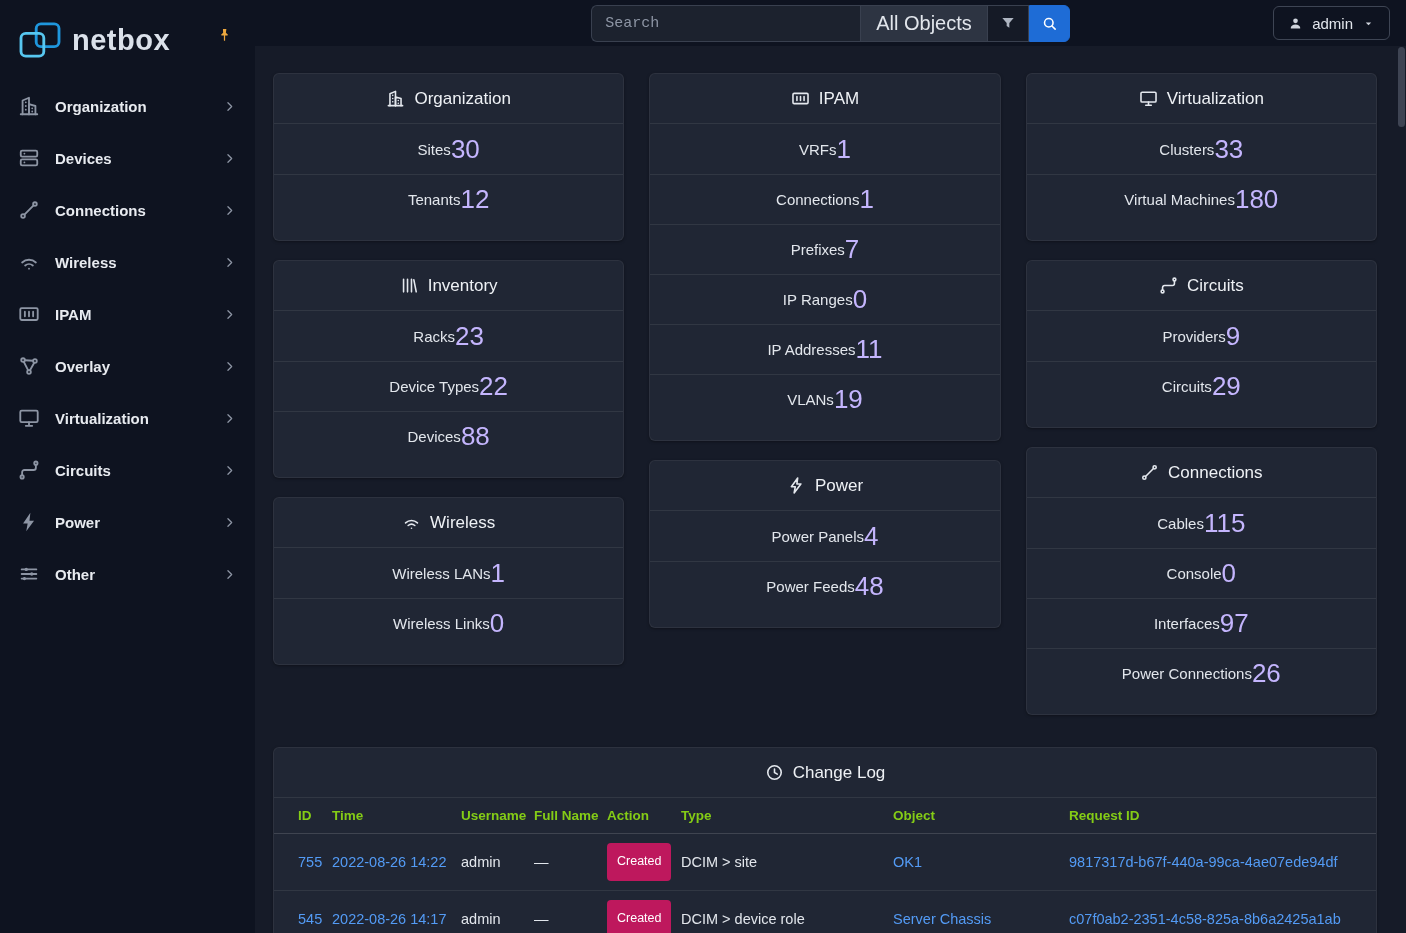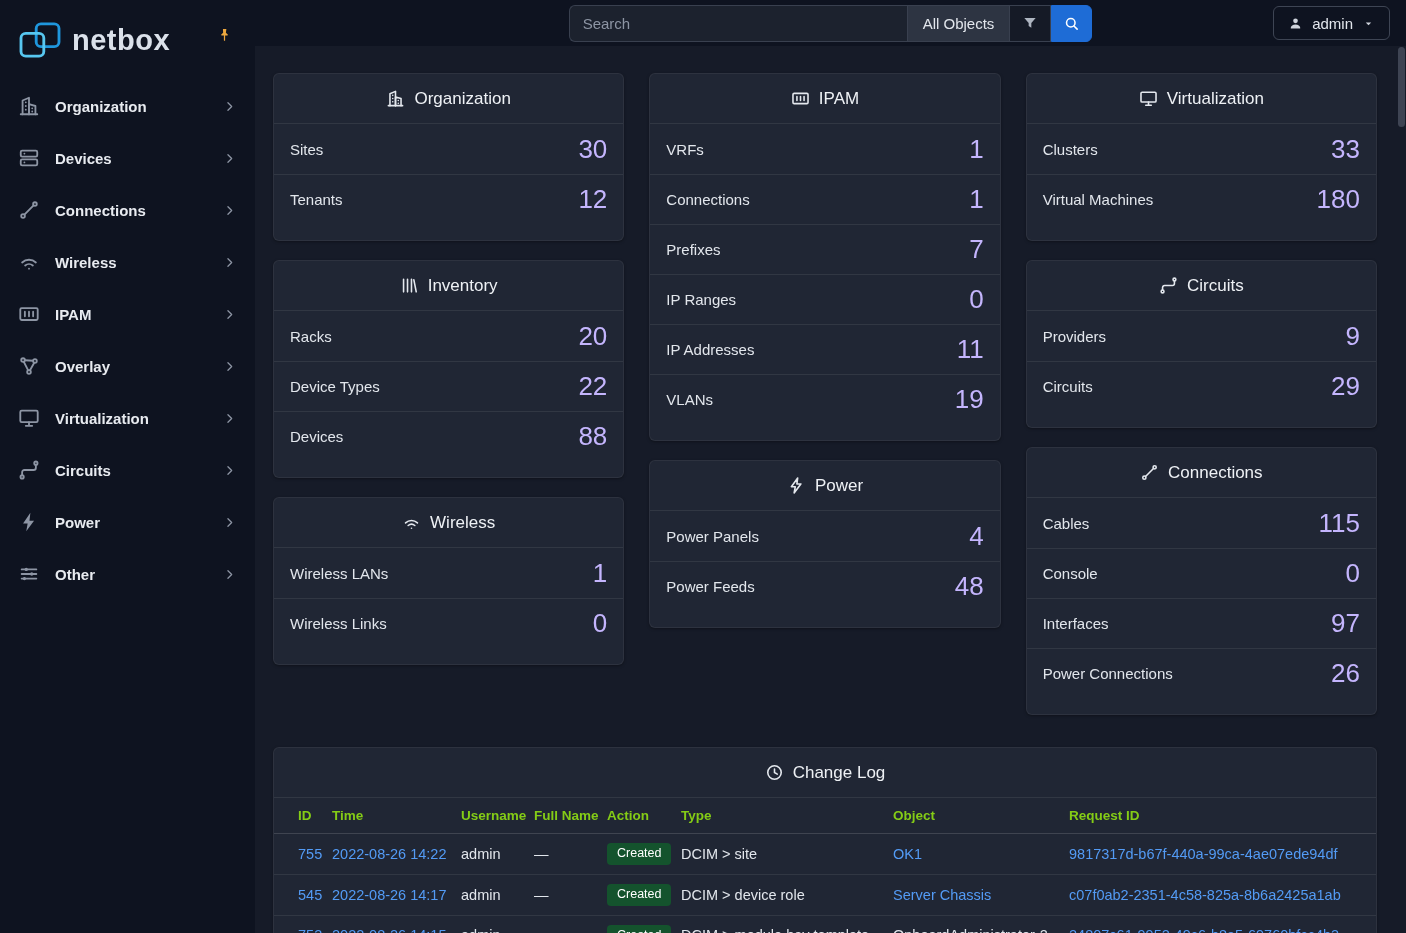--- a/index.html
+++ b/index.html
@@ -21,65 +21,65 @@
   .micon{width:22px;height:22px;color:var(--dim)}
   .nav-label{flex:1;font-size:15px;font-weight:700;color:#e8ebf0}
   .nav-chev{width:15px;height:15px;color:var(--dim)}
   .icon{display:inline-flex;flex-shrink:0}
   .icon svg{width:100%;height:100%;display:block}
 
   
   .main{flex:1;display:flex;flex-direction:column;min-width:0;position:relative}
   .topbar{height:46px;background:var(--panel);display:flex;align-items:center;justify-content:center;position:relative;flex-shrink:0}
   .search-group{display:flex;height:37px}
-  .search-input{width:338px;background:#1c222e;border:1px solid #39404f;border-right:none;
-                border-radius:6px 0 0 6px;padding:0 13px;color:#e2e6ec;font-size:15px;outline:none;font-family:Liberation Sans, sans-serif}
+  .search-input{width:269px;background:#1c222e;border:1px solid #39404f;border-right:none;
+                border-radius:6px 0 0 6px;padding:0 13px;color:#e2e6ec;font-size:15px;outline:none;font-family:Liberation Mono, monospace}
   .search-input::placeholder{color:var(--dim)}
   .btn{display:flex;align-items:center;justify-content:center;cursor:pointer;font-family:inherit;height:100%}
-  .btn-objects{background:#2d3442;border:1px solid #39404f;color:#e2e6ec;font-size:15px;padding:0 15px}
+  .btn-objects{background:#2d3442;border:1px solid #39404f;color:#e2e6ec;font-size:20px;padding:0 15px}
   .btn-filter{width:41px;background:#151a26;border:1px solid #39404f;border-left:none;color:#aeb5c1}
   .btn-filter .icon{width:16px;height:16px}
   .btn-search{width:41px;background:#1e6cd6;border:1px solid #1e6cd6;border-radius:0 6px 6px 0;color:#fff}
   .btn-search .icon{width:17px;height:17px}
   .user-btn{position:absolute;right:16px;top:6px;display:flex;align-items:center;gap:9px;height:34px;padding:0 14px;
             border:1px solid #3e4554;border-radius:6px;background:transparent;color:#e2e6ec;font-size:15px;cursor:pointer}
   .user-btn .uicon{width:15px;height:15px;color:#cfd4dc}
   .user-btn .caret{width:13px;height:13px;color:#cfd4dc}
 
   
   .content{flex:1;overflow:hidden;padding:27px 29px 0 18px}
   .dashboard{display:grid;grid-template-columns:repeat(3,1fr);gap:19px 25px;align-items:start}
   .col{display:flex;flex-direction:column;gap:19px}
   .card{background:var(--card);border:1px solid rgba(255,255,255,.06);border-radius:6px;
         padding-bottom:16px;box-shadow:0 1px 3px rgba(0,0,0,.35)}
   .card-header{display:flex;align-items:center;justify-content:center;gap:9px;height:50px;
                border-bottom:1px solid var(--border);font-size:17px;color:#eef1f5}
   .card-icon{width:19px;height:19px;color:#e4e8ee}
-  .stat-row{height:50px;display:flex;align-items:center;justify-content:space-between;padding:0 16px;cursor:pointer}
+  .stat-row{height:50px;display:flex;align-items:center;justify-content:center;padding:0 16px;cursor:pointer}
   .stat-row + .stat-row{border-top:1px solid var(--border)}
   .stat-label{font-size:15px;color:#e2e6ec}
   .stat-value{font-size:26px;color:#c4b5fd}
 
   
   .changelog{margin-top:32px;padding-bottom:0}
   .changelog table{width:100%;border-collapse:collapse;table-layout:fixed}
   .changelog th{text-align:left;font-size:13.5px;font-weight:700;color:#84cc16;padding:10px 8px;
                 border-bottom:1px solid rgba(255,255,255,.14);white-space:nowrap}
   .changelog td{font-size:14.5px;padding:9px 8px;border-bottom:1px solid var(--border);color:#e2e6ec;
                 overflow:hidden;white-space:nowrap}
   .changelog th:first-child,.changelog td:first-child{padding-left:24px;padding-right:0}
   .changelog th:nth-child(1){width:50px}
   .changelog th:nth-child(2){width:129px}
   .changelog th:nth-child(3){width:73px}
   .changelog th:nth-child(4){width:73px}
   .changelog th:nth-child(5){width:74px}
   .changelog th:nth-child(6){width:212px}
   .changelog th:nth-child(7){width:176px}
   .link{color:var(--link);text-decoration:none;cursor:pointer}
-  .badge-green{display:inline-block;background:#14532d;color:#fff;font-size:12.5px;padding:4px 10px;border-radius:4px;line-height:1.1}
+  .badge-green{display:inline-block;background:#be185d;color:#fff;font-size:12.5px;padding:12px 10px;border-radius:4px;line-height:1.1}
 
   .scroll-thumb{position:fixed;top:47px;right:1px;width:7px;height:80px;background:#5a6170;border-radius:4px;opacity:.6;cursor:grab}
 </style>
 </head>
 <body>
 
 <div class="app">
 
   <aside class="sidebar">
     <div class="brand">
@@ -316,21 +316,21 @@
                 <span class="icon card-icon">
                   <svg viewBox="0 0 24 24" fill="none" stroke="currentColor" stroke-width="2" stroke-linecap="round" stroke-linejoin="round">
                     <path d="M4.5 4v16M9.5 4v16M14.5 4v16"></path>
                     <path d="M17.5 4.8 20.5 20"></path>
                   </svg>
                 </span>
                 <span>Inventory</span>
               </div>
               <div class="stat-row">
                 <span class="stat-label">Racks</span>
-                <span class="stat-value">20</span>
+                <span class="stat-value">23</span>
               </div>
               <div class="stat-row">
                 <span class="stat-label">Device Types</span>
                 <span class="stat-value">22</span>
               </div>
               <div class="stat-row">
                 <span class="stat-label">Devices</span>
                 <span class="stat-value">88</span>
               </div>
             </div>

